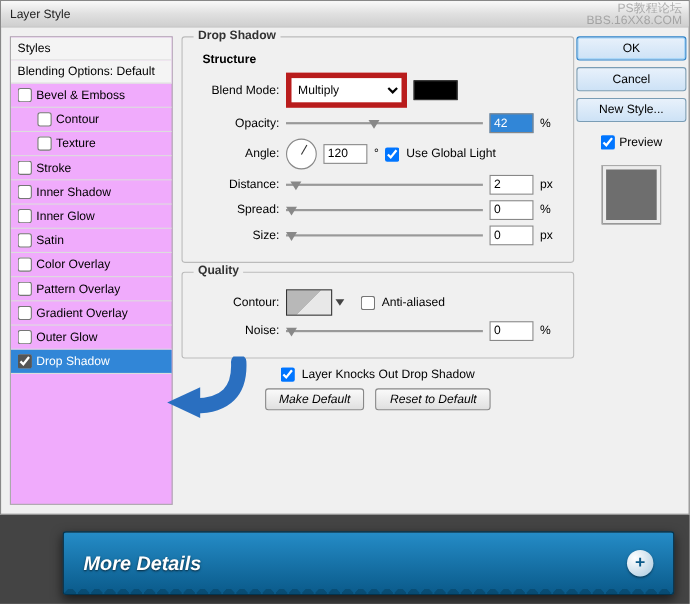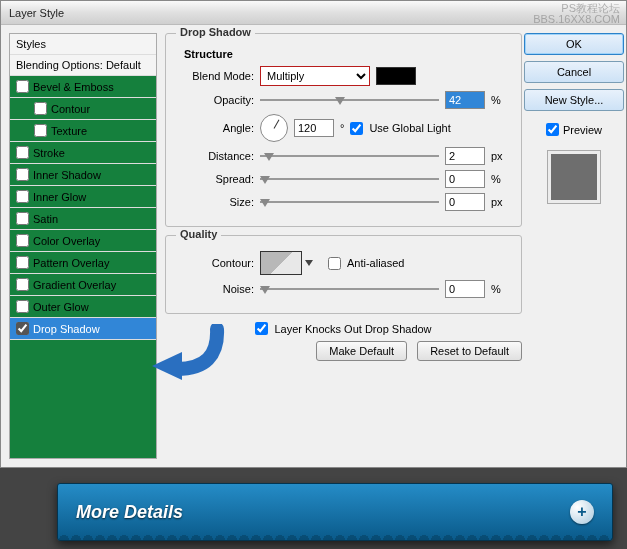--- a/index.html
+++ b/index.html
@@ -1,44 +1,44 @@
 <!DOCTYPE html>
 <html><head>
 <meta charset="utf-8">
 <style>
 * { box-sizing: border-box; margin: 0; padding: 0; font-family: Tahoma, sans-serif; font-size: 11px; }
 body { background: #444; width: 627px; height: 549px; position: relative; overflow: hidden; }
 .dialog { position: absolute; left: 0; top: 0; width: 627px; height: 468px; background: #f0f0f0; border: 1px solid #888; }
 .titlebar { height: 24px; background: linear-gradient(180deg, #fafafa, #e0e0e0, #cfcfcf); display: flex; align-items: center; padding: 0 8px; color: #222; border-bottom: 1px solid #bbb; }
 .main { display: flex; height: calc(100% - 24px); padding: 8px; gap: 8px; }
-.sidebar { width: 148px; border: 1px solid #aaa; background: #15803d; }
+.sidebar { width: 148px; border: 1px solid #aaa; background: #f0abfc; }
 .sidebar-row { padding: 4px 6px; border-bottom: 1px solid #ddd; display: flex; align-items: center; gap: 4px; cursor: default; }
 .sidebar-row.header { background: #f4f4f4; font-weight: normal; }
 .sidebar-row.selected { background: #3186d7; color: #fff; }
 .sidebar-row input[type=checkbox] { accent-color: #555; }
 .indent { margin-left: 14px; }
 .center { flex: 1; position: relative; }
 .fieldset { border: 1px solid #bbb; border-radius: 3px; padding: 10px 10px 10px 10px; margin-bottom: 8px; position: relative; }
 .fieldset .legend { position: absolute; top: -8px; left: 10px; background: #f0f0f0; padding: 0 4px; font-weight: bold; color: #333; font-size: 11px; }
 .subtitle { font-weight: bold; margin: 4px 0 6px 8px; }
 .row { display: flex; align-items: center; margin: 5px 0; gap: 6px; }
 .label { width: 78px; text-align: right; }
-select { height: 20px; border: 1px solid #b91c1c; background: #fff; padding: 1px 2px; }
+select { height: 32px; border: 5px solid #b91c1c; background: #fff; padding: 1px 2px; }
 .color-swatch { width: 40px; height: 18px; background: #000; border: 1px solid #333; }
 .slider { flex: 1; height: 14px; display: flex; align-items: center; position: relative; }
 .slider .track { height: 2px; background: #999; width: 100%; position: relative; }
 .slider .thumb { position: absolute; width: 0; height: 0; border-left: 5px solid transparent; border-right: 5px solid transparent; border-top: 8px solid #888; top: -2px; }
 input[type=text].num { width: 40px; height: 18px; border: 1px solid #888; text-align: left; padding: 1px 3px; }
 input[type=text].num.sel { background: #3186d7; color: #fff; }
 .unit { width: 20px; }
 .angle-dial { width: 28px; height: 28px; border: 1px solid #888; border-radius: 50%; background: #fff; position: relative; }
 .angle-dial .needle { position: absolute; width: 10px; height: 1px; background: #333; top: 13px; left: 13px; transform-origin: left center; transform: rotate(-60deg); }
 .contour-swatch { width: 42px; height: 24px; border: 1px solid #333; background: linear-gradient(135deg, #b8b8b8 50%, #e8e8e8 50%); position: relative; }
 .contour-swatch .arrow { position: absolute; right: -12px; top: 8px; width: 0; height: 0; border-left: 4px solid transparent; border-right: 4px solid transparent; border-top: 6px solid #444; }
-.btn-row { display: flex; gap: 10px; justify-content: flex-end; margin-top: 6px; }
+.btn-row { display: flex; gap: 10px; justify-content: center; margin-top: 6px; font-style: italic; }
 .btn { border: 1px solid #888; background: linear-gradient(#fafafa, #e0e0e0); border-radius: 3px; padding: 3px 12px; cursor: default; }
 .rightcol { width: 88px; display: flex; flex-direction: column; gap: 6px; align-items: center; }
 .winbtn { width: 100px; height: 22px; border: 1px solid #7a9db5; border-radius: 3px; background: linear-gradient(#e8f1fb, #cde2f6); display: flex; align-items: center; justify-content: center; cursor: default; }
 .winbtn.primary { border: 1px solid #2c82c9; box-shadow: 0 0 0 1px #9fd3f9 inset; }
 .preview-label { display: flex; align-items: center; gap: 4px; margin-top: 6px; }
 .preview-swatch { width: 54px; height: 54px; border: 1px solid #aaa; background: #6e6e6e; margin-top: 8px; box-shadow: inset 0 0 0 3px #ececec; }
 .watermark { position: absolute; right: 6px; top: 2px; font-size: 10px; color: rgba(130,130,130,0.6); font-family: Arial; text-align: right; line-height: 11px; }
 .arrow-overlay { position: absolute; left: 146px; top: 323px; width: 80px; height: 60px; pointer-events: none; }
 .bottom-bar { position: absolute; left: 30px; bottom: 8px; width: 556px; height: 58px; background: linear-gradient(#258cc7, #0a5a8a); border: 1px solid #03344f; border-radius: 3px; display: flex; align-items: center; justify-content: space-between; padding: 0 18px; color: #fff; box-shadow: 0 4px 10px rgba(0,0,0,0.6); margin-left: 27px; }
 .bottom-bar .title { font-size: 18px; font-weight: bold; font-style: italic; text-shadow: 0 1px 2px rgba(0,0,0,0.7); }

